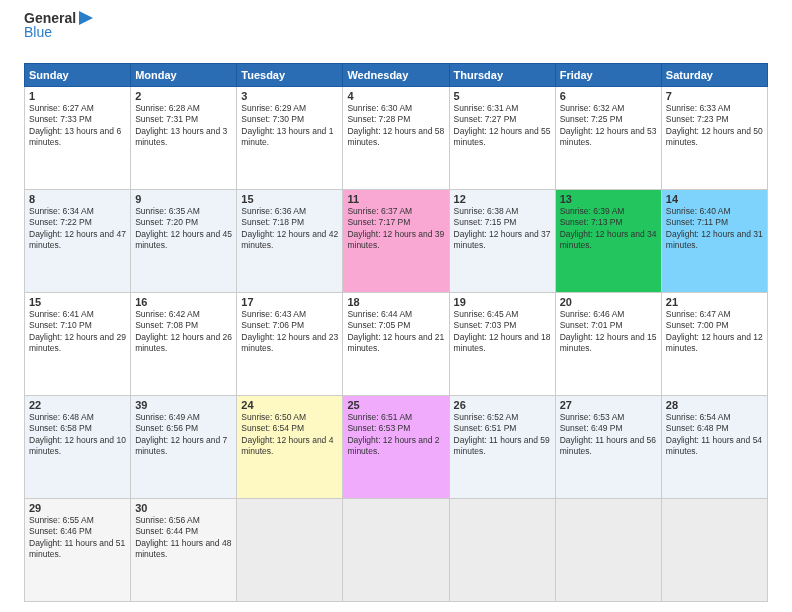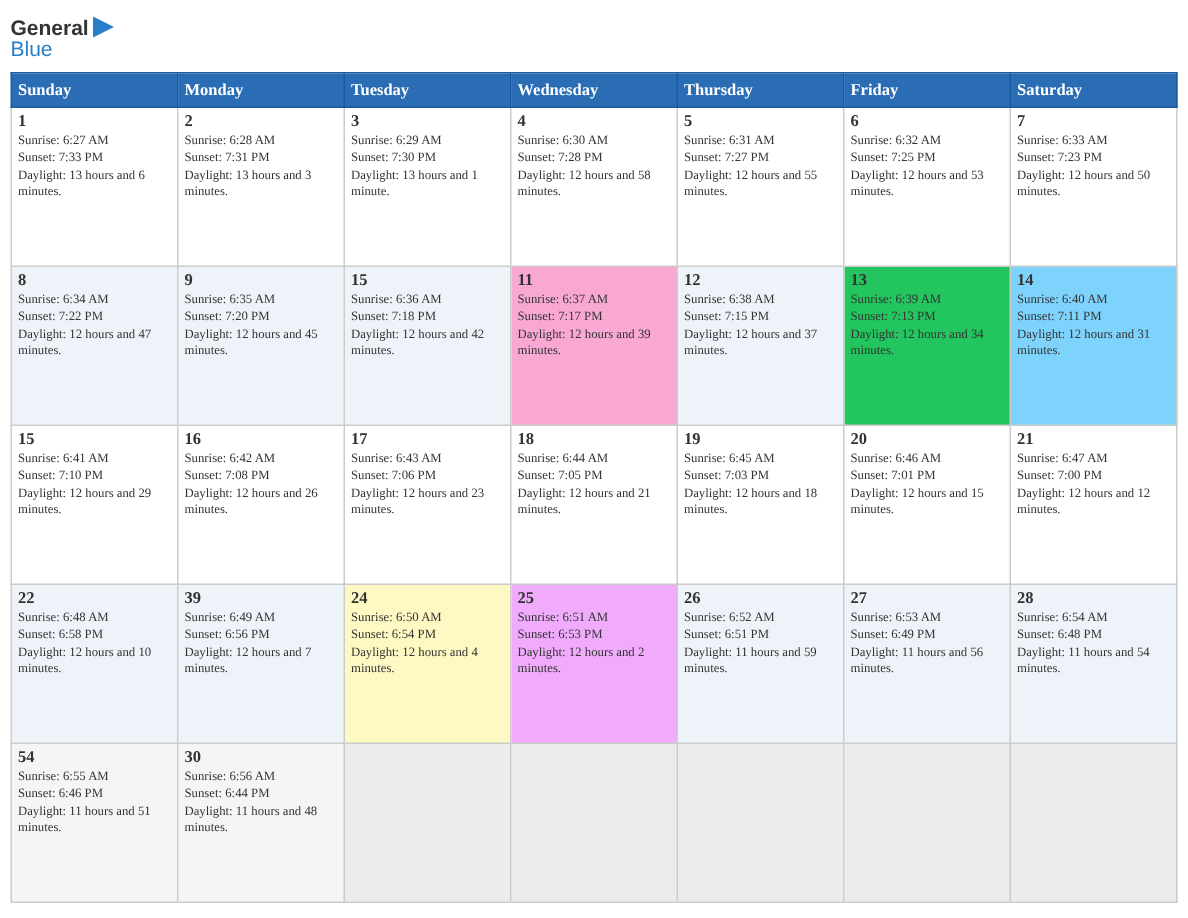--- a/index.html
+++ b/index.html
@@ -6,23 +6,24 @@
     body {
       width: 792px;
       height: 612px;
       font-family: Arial, sans-serif;
       background: #fff;
       overflow: hidden;
     }
     .page {
       width: 792px;
       height: 612px;
-      padding: 10px 7px;
+      padding: 10px 24px;
       display: flex;
       flex-direction: column;
+      gap: 15px;
     }
     .header {
       display: flex;
       align-items: flex-start;
       justify-content: space-between;
       margin-bottom: 8px;
     }
     .logo {
       display: flex;
       align-items: center;
@@ -38,21 +39,20 @@
     }
     .subtitle {
       font-size: 13px;
       color: #555;
     }
     .calendar {
       flex: 1;
       border-collapse: collapse;
       width: 100%;
       table-layout: fixed;
-      font-family: Liberation Serif, serif;
     }
     .calendar th {
       background: #2a6db5;
       color: #fff;
       font-size: 11px;
       font-weight: bold;
       padding: 5px 4px;
       text-align: left;
       border: 1px solid #1a5a9e;
     }
@@ -338,21 +338,21 @@
         <span class="day-num">28</span>
         <div class="day-info">
           Sunrise: 6:54 AM<br>
           Sunset: 6:48 PM<br>
           Daylight: 11 hours and 54 minutes.
         </div>
       </td>
         </tr>
         <tr>
           <td style="background: rgb(245, 245, 245);">
-        <span class="day-num">54</span>
+        <span class="day-num">29</span>
         <div class="day-info">
           Sunrise: 6:55 AM<br>
           Sunset: 6:46 PM<br>
           Daylight: 11 hours and 51 minutes.
         </div>
       </td>
           <td style="background: rgb(245, 245, 245);">
         <span class="day-num">30</span>
         <div class="day-info">
           Sunrise: 6:56 AM<br>

